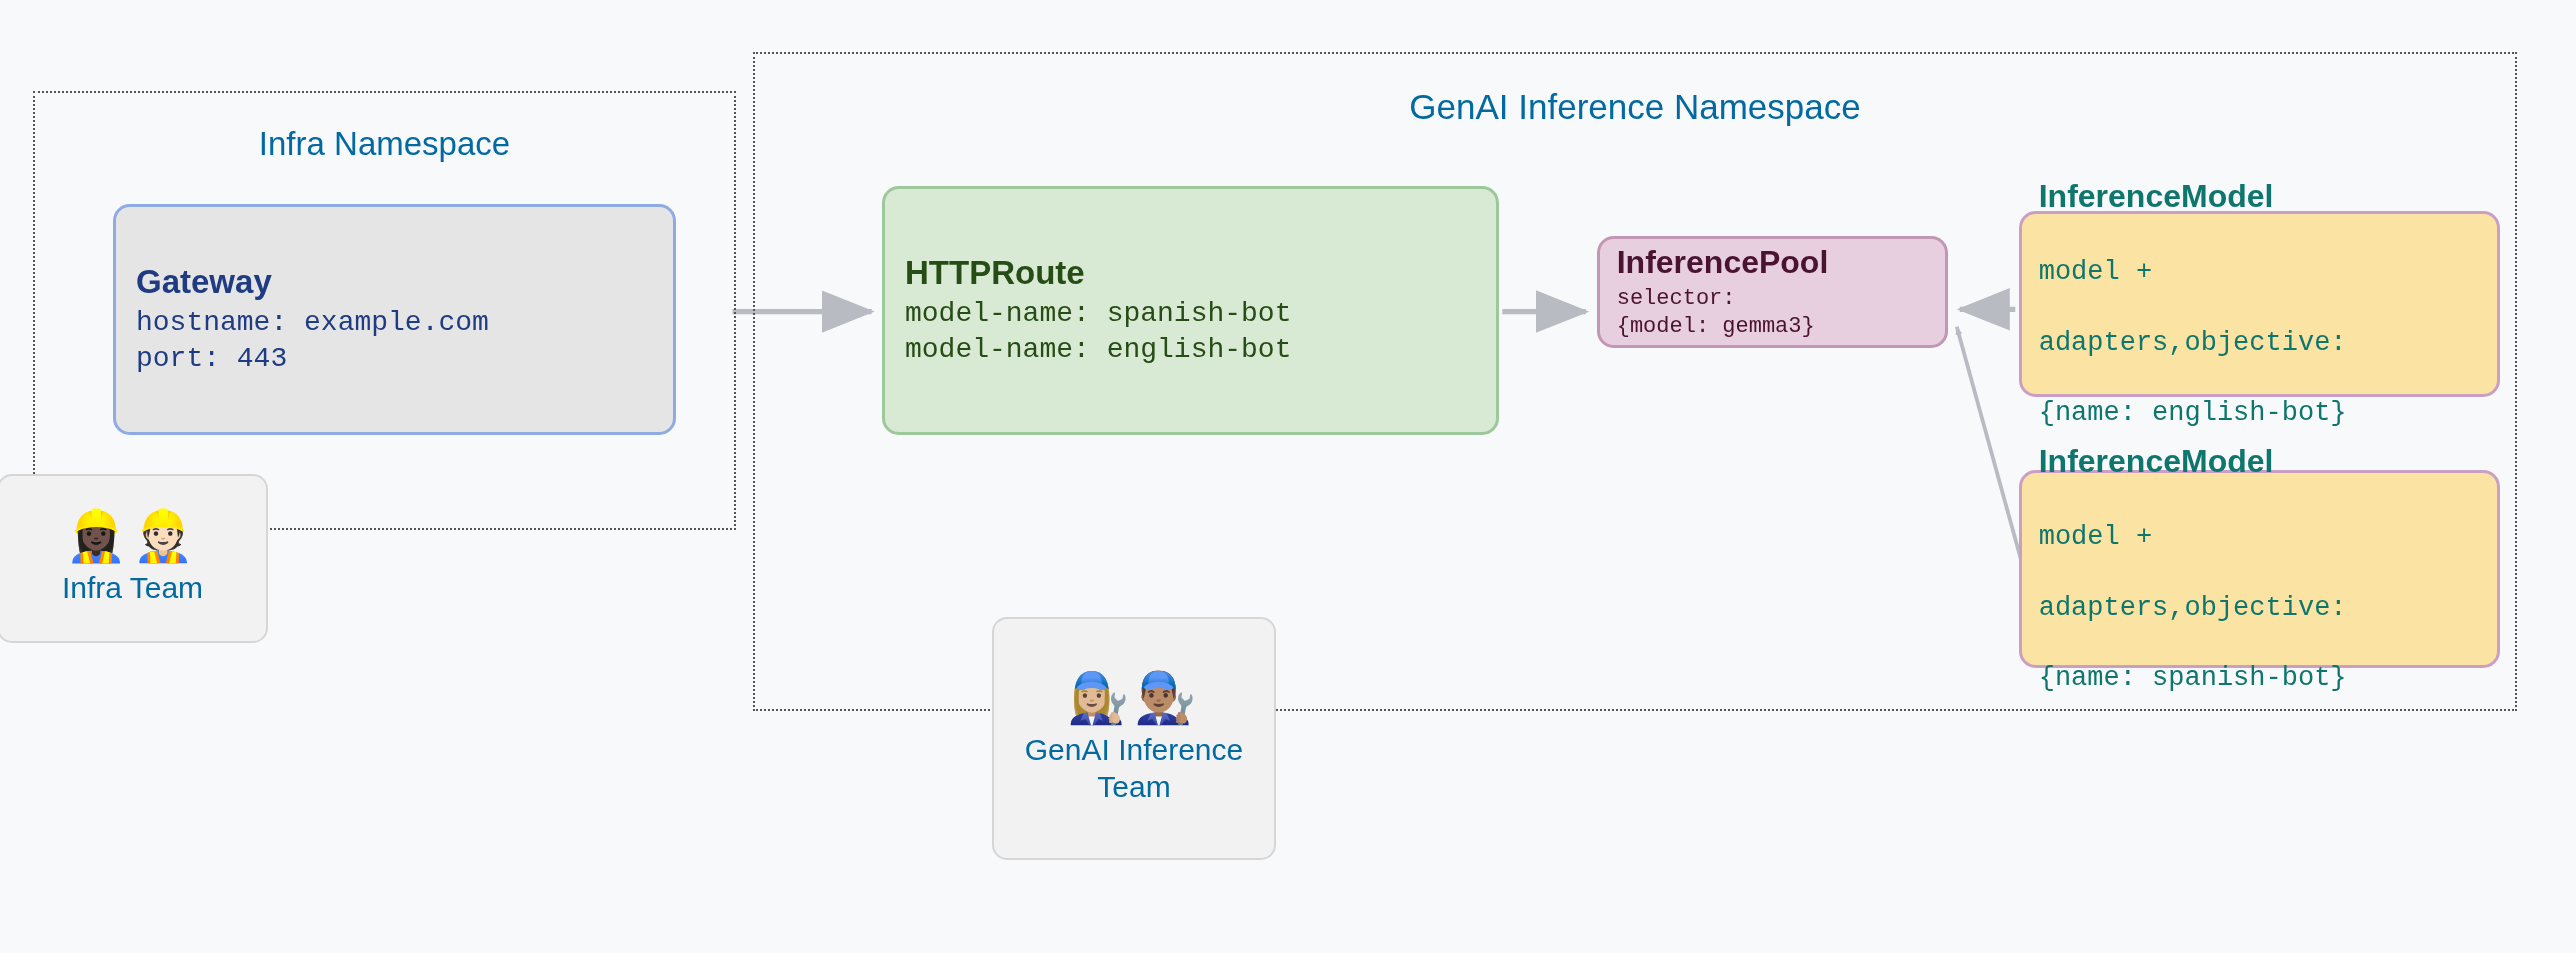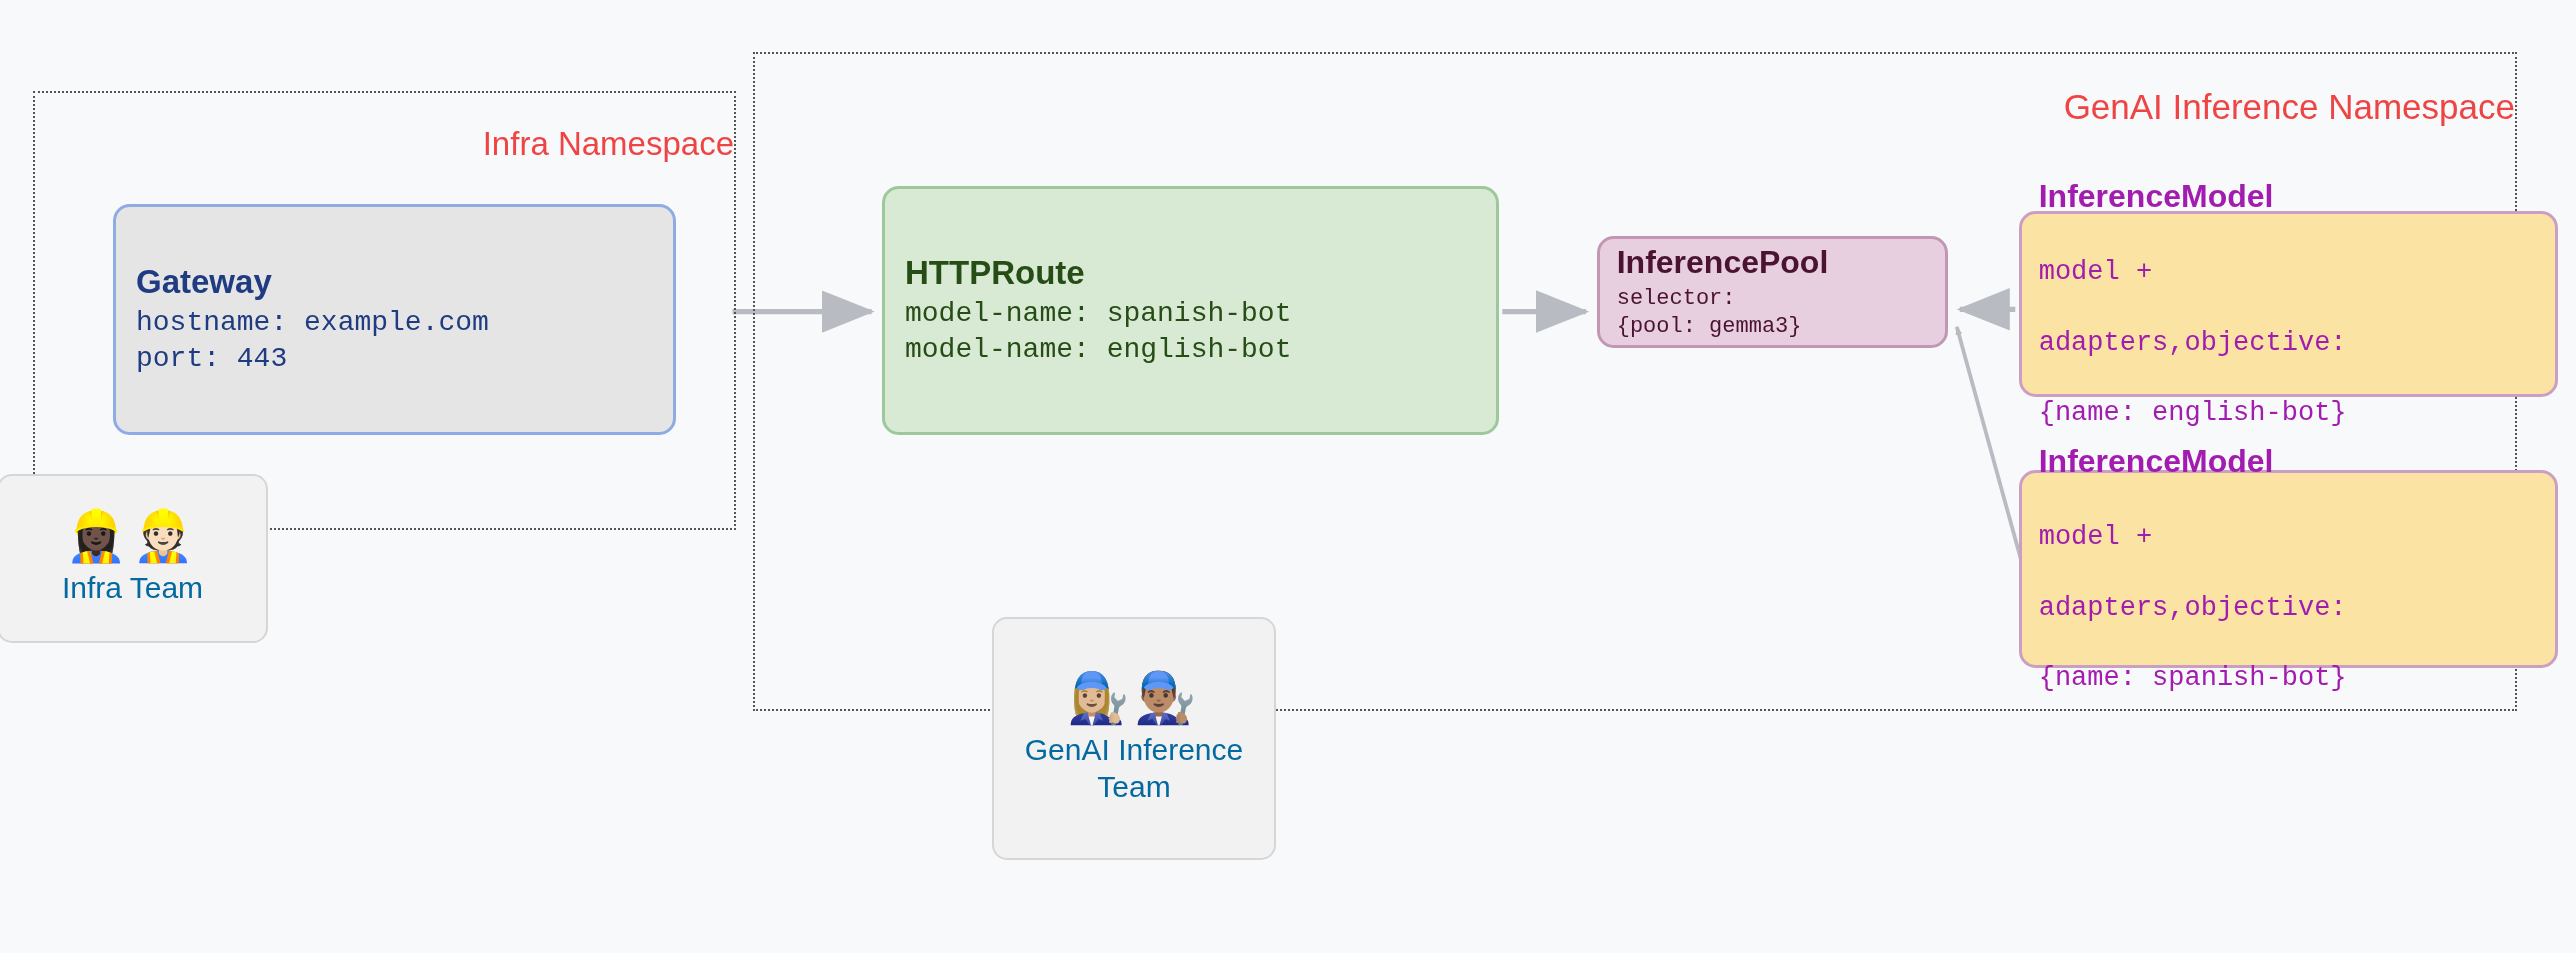--- a/index.html
+++ b/index.html
@@ -23,22 +23,22 @@
     border: 2.3px dotted #545454;
     background: transparent;
     box-sizing: border-box;
   }
   #ns-infra   { left: 33px;  top: 91px; width: 703px;  height: 439px; }
   #ns-genai   { left: 753px; top: 52px;  width: 1764px; height: 659px; }
 
   .ns-title {
     position: absolute;
     left: 0; right: 0;
-    text-align: right;
-    color: #ef4444;
+    text-align: center;
+    color: #0369a1;
     font-weight: 400;
     white-space: nowrap;
   }
   #ns-infra .ns-title { top: 32px; font-size: 33px; }
   #ns-genai .ns-title { top: 33px; font-size: 35px; }
 
   
   .node {
     position: absolute;
     box-sizing: border-box;
@@ -75,22 +75,22 @@
   }
   #node-inferencepool {
     left: 1597px; top: 236px; width: 351px; height: 112px;
     background: #e8cfdf; border-color: #c197b3; color: #4a1331;
     padding: 0 16.7px;
   }
   #node-inferencepool .title { font-size: 32px; }
   #node-inferencepool .line  { font-size: 22px; }
 
   .node-model {
-    left: 2019px; width: 539px;
-    background: #fbe3a3; border-color: #cb9ec4; color: #a21caf;
+    left: 2019px; width: 481px;
+    background: #fbe3a3; border-color: #cb9ec4; color: #0f766e;
     padding: 0 16.7px;
     gap: 36px;
   }
   #node-model-english { top: 211px; height: 186px; }
   #node-model-spanish { top: 470px; height: 198px; }
   .node-model .title { font-size: 32px; }
   .node-model .line  { font-size: 27px; }
 
   
   .team {
@@ -178,21 +178,21 @@
 
   <div class="node" id="node-httproute">
     <div class="title">HTTPRoute</div>
     <div class="line">model-name: spanish-bot</div>
     <div class="line">model-name: english-bot</div>
   </div>
 
   <div class="node" id="node-inferencepool">
     <div class="title">InferencePool</div>
     <div class="line">selector:</div>
-    <div class="line">{pool: gemma3}</div>
+    <div class="line">{model: gemma3}</div>
   </div>
 
   <div class="node node-model" id="node-model-english">
     <div class="title">InferenceModel</div>
     <div class="line">model +</div>
     <div class="line">adapters,objective:</div>
     <div class="line">{name: english-bot}</div>
   </div>
 
   <div class="node node-model" id="node-model-spanish">

